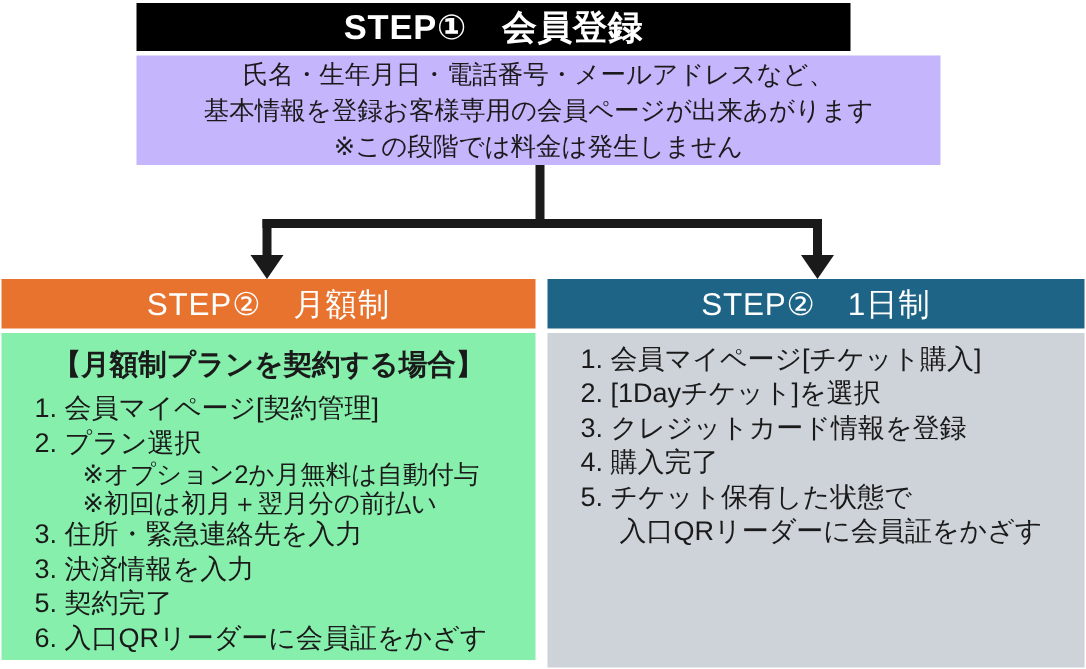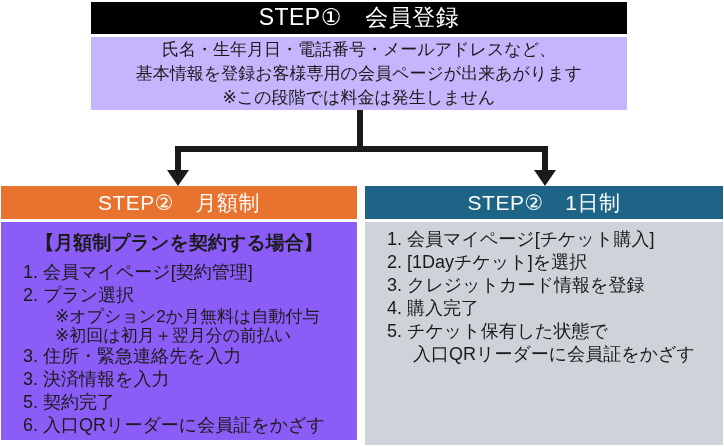--- a/index.html
+++ b/index.html
@@ -4,24 +4,24 @@
 <style>
   html,body { margin:0; padding:0; background:#ffffff; }
   .canvas {
     position:relative; width:724px; height:446px; background:#ffffff;
     font-family:"Liberation Sans","DejaVu Sans",sans-serif;
     color:#1a1a1a; overflow:hidden;
   }
 
   
   .step1-header {
-    position:absolute; left:91px; top:2px; width:536px; height:32px;
+    position:absolute; left:91px; top:2px; width:476px; height:32px;
     background:#000000; color:#ffffff;
-    display:flex; align-items:flex-start; justify-content:center;
-    font-size:23px; font-weight:normal; letter-spacing:0.5px;
+    display:flex; align-items:flex-end; justify-content:center;
+    font-size:23px; font-weight:bold; letter-spacing:0.5px;
   }
   .step1-desc {
     position:absolute; left:91px; top:37px; width:536px; height:73px;
     background:#cbcbcb; display:flex; flex-direction:column;
     align-items:center; justify-content:center;
     font-size:17px; font-weight:500; line-height:24px; text-align:center;
   }
 
   
   .stem  { position:absolute; left:357px; top:110px; width:6px;  height:40px; background:#1a1a1a; }
@@ -73,21 +73,21 @@
   <div class="hbar"></div>
   <div class="vdrop left"></div>
   <div class="vdrop right"></div>
   <div class="ahead left"></div>
   <div class="ahead right"></div>
 
   <div class="box monthly">
     <div class="box-header" style="background-color: rgb(231, 115, 46);">
       <span>STEP②　月額制</span>
     </div>
-    <div class="box-body" style="background-color: #8b5cf6;">
+    <div class="box-body" style="background-color: #86efac;">
       <div class="box-heading">【月額制プランを契約する場合】</div>
       <div class="line">1. 会員マイページ[契約管理]</div>
       <div class="line">2. プラン選択</div>
       <div class="line note">※オプション2か月無料は自動付与</div>
       <div class="line note">※初回は初月＋翌月分の前払い</div>
       <div class="line">3. 住所・緊急連絡先を入力</div>
       <div class="line">3. 決済情報を入力</div>
       <div class="line">5. 契約完了</div>
       <div class="line">6. 入口QRリーダーに会員証をかざす</div>
     </div>

